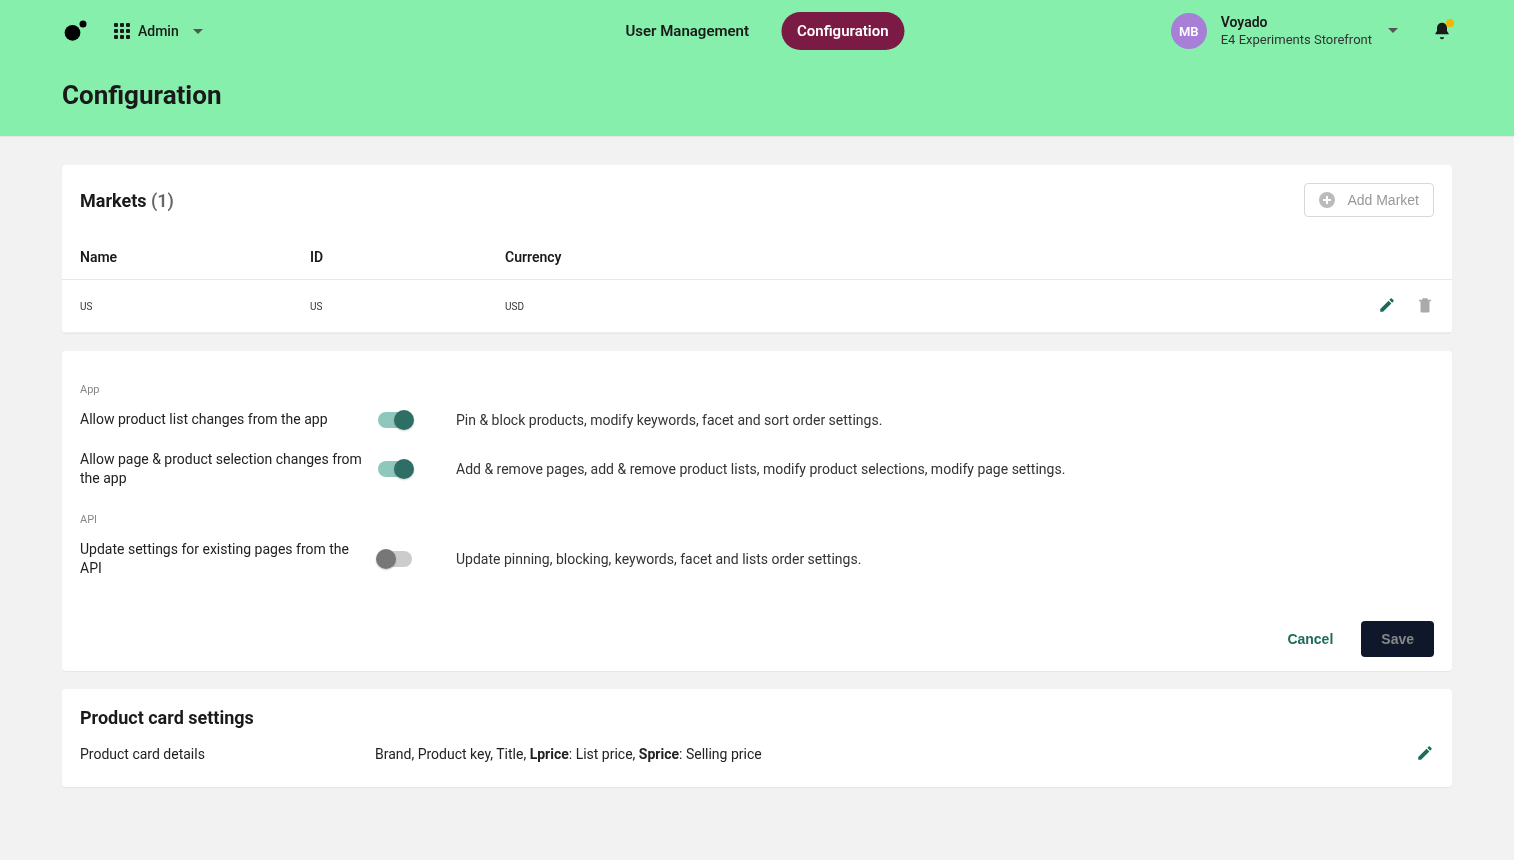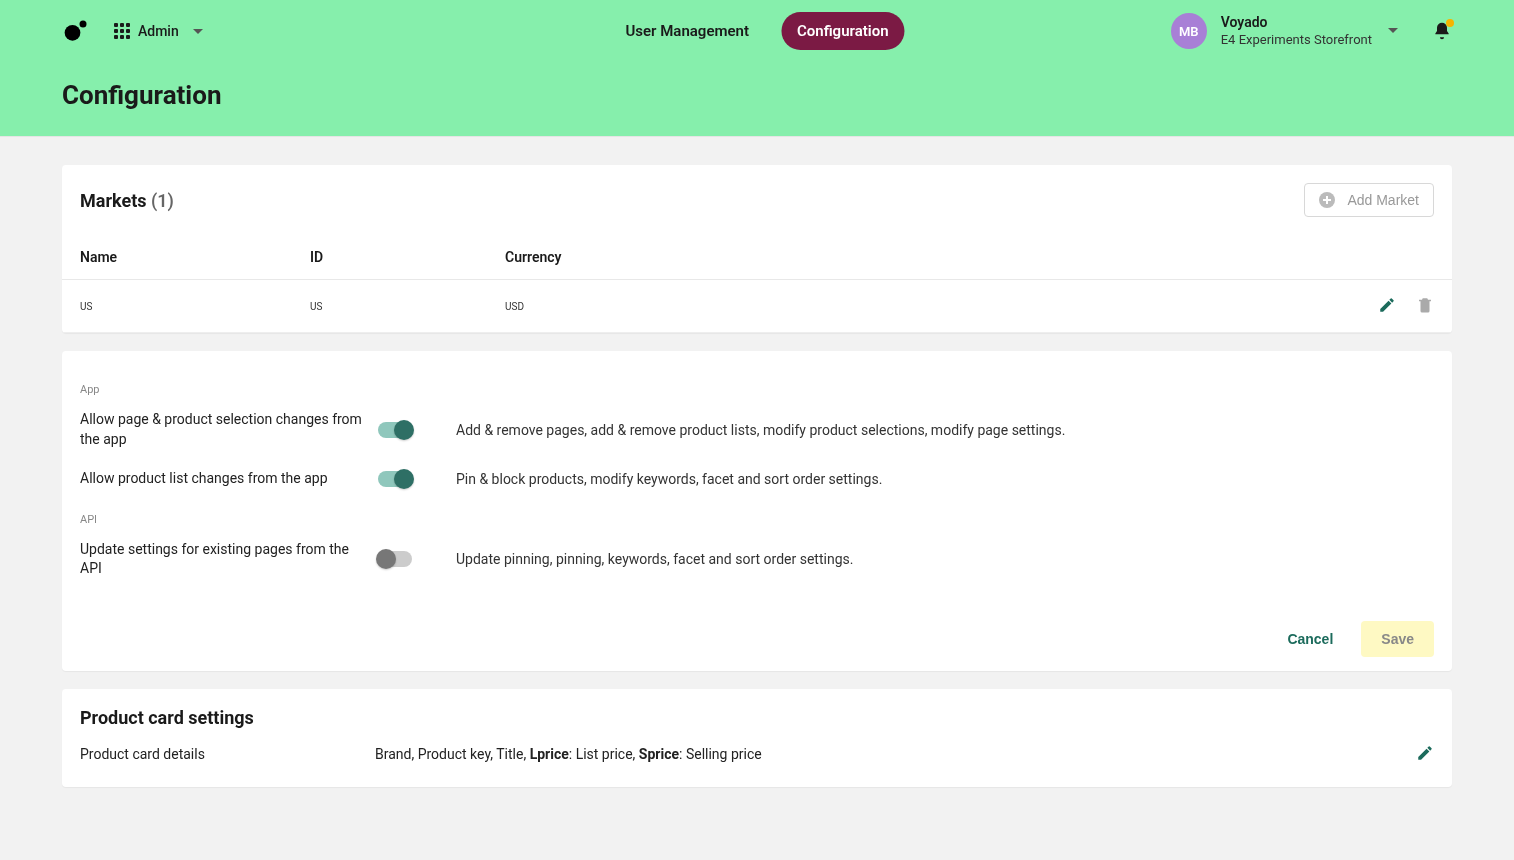--- a/index.html
+++ b/index.html
@@ -230,21 +230,21 @@
 .link-btn {
   background: none;
   border: none;
   color: #1c6b5c;
   font-weight: 600;
   font-size: 14px;
   cursor: pointer;
   padding: 10px 12px;
 }
 .save-btn {
-  background: #fef9c3;
+  background: #0f172a;
   border: none;
   color: #888;
   font-weight: 600;
   font-size: 14px;
   padding: 10px 20px;
   border-radius: 4px;
   cursor: pointer;
 }
 .pcard-row {
   display: flex;
@@ -363,41 +363,41 @@
         </tr>
       </tbody>
     </table>
   </div>
 
   <div class="card">
     <div class="card-pad">
 
       <div class="perm-section-label">App</div>
       <div class="perm-row">
+        <div class="perm-label">Allow product list changes from the app</div>
+        <div class="toggle on">
+            <div class="knob"></div>
+          </div>
+        <div class="perm-desc">Pin &amp; block products, modify keywords, facet and sort order settings.</div>
+      </div>
+      <div class="perm-row">
         <div class="perm-label">Allow page &amp; product selection changes from the app</div>
         <div class="toggle on">
             <div class="knob"></div>
           </div>
         <div class="perm-desc">Add &amp; remove pages, add &amp; remove product lists, modify product selections, modify page settings.</div>
-      </div>
-      <div class="perm-row">
-        <div class="perm-label">Allow product list changes from the app</div>
-        <div class="toggle on">
-            <div class="knob"></div>
-          </div>
-        <div class="perm-desc">Pin &amp; block products, modify keywords, facet and sort order settings.</div>
       </div>
 
       <div class="perm-section-label">API</div>
       <div class="perm-row">
         <div class="perm-label">Update settings for existing pages from the API</div>
         <div class="toggle">
             <div class="knob"></div>
           </div>
-        <div class="perm-desc">Update pinning, pinning, keywords, facet and sort order settings.</div>
+        <div class="perm-desc">Update pinning, blocking, keywords, facet and lists order settings.</div>
       </div>
     </div>
     <div class="card-footer">
       <button class="link-btn">Cancel</button>
       <button class="save-btn">Save</button>
     </div>
   </div>
 
   <div class="card">
     <div class="card-pad">

